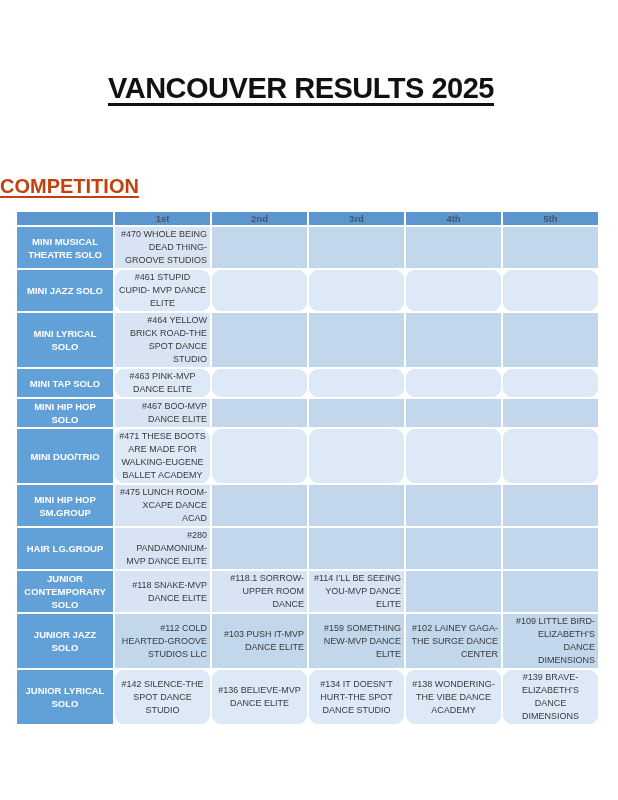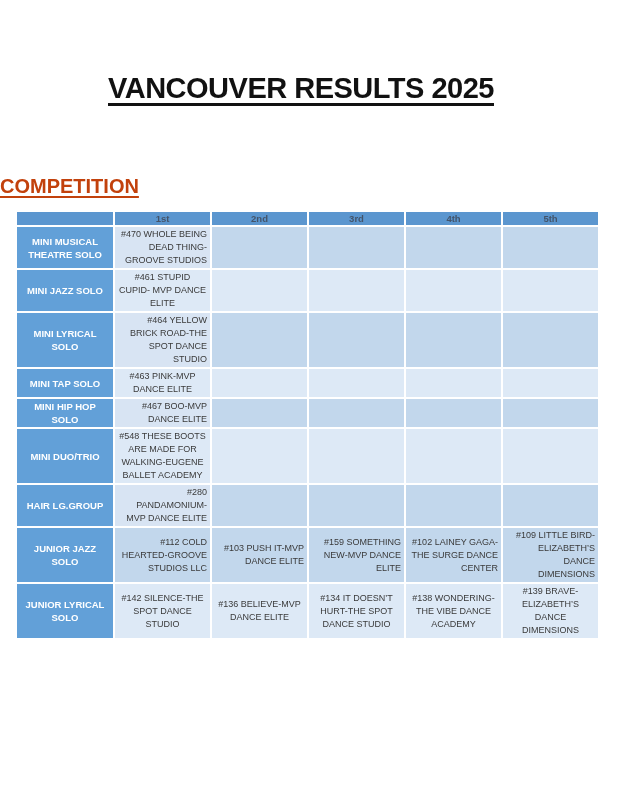--- a/index.html
+++ b/index.html
@@ -65,21 +65,21 @@
     font-size: 9.5px;
     font-weight: bold;
     line-height: 13px;
   }
   td.place {
     font-size: 9px;
     line-height: 13px;
     color: var(--body-text, #3a3a3a);
   }
   tr.row-dark  td.place { background: var(--band-dark, #c2d7ec); }
-  tr.row-light td.place { background: var(--band-light, #dde9f6); }
+  tr.row-light td.place { background: var(--band-light, #dde9f6); border-radius: 13px; }
   tr.row-dark  td.place.filled { background: var(--filled-light, #d8e4f3); text-align: right; }
   tr.row-dark.uniform td.place.filled { background: var(--band-dark, #c2d7ec); }
 </style>
 </head>
 <body>
 
 <h1 class="page-title">VANCOUVER RESULTS 2025</h1>
 
 <h2 class="section-title">COMPETITION</h2>
 
@@ -138,31 +138,47 @@
       <tr class="row-dark">
         <td class="cat">MINI HIP HOP SOLO</td>
         <td class="place filled">#467 BOO-MVP DANCE ELITE</td>
         <td class="place"></td>
         <td class="place"></td>
         <td class="place"></td>
         <td class="place"></td>
       </tr>
       <tr class="row-light">
         <td class="cat">MINI DUO/TRIO</td>
-        <td class="place filled">#548 THESE BOOTS ARE MADE FOR WALKING-EUGENE BALLET ACADEMY</td>
+        <td class="place filled">#471 THESE BOOTS ARE MADE FOR WALKING-EUGENE BALLET ACADEMY</td>
+        <td class="place"></td>
+        <td class="place"></td>
+        <td class="place"></td>
+        <td class="place"></td>
+      </tr>
+      <tr class="row-dark">
+        <td class="cat">MINI HIP HOP SM.GROUP</td>
+        <td class="place filled">#475 LUNCH ROOM- XCAPE DANCE ACAD</td>
         <td class="place"></td>
         <td class="place"></td>
         <td class="place"></td>
         <td class="place"></td>
       </tr>
       <tr class="row-dark">
         <td class="cat">HAIR LG.GROUP</td>
         <td class="place filled">#280 PANDAMONIUM- MVP DANCE ELITE</td>
         <td class="place"></td>
         <td class="place"></td>
+        <td class="place"></td>
+        <td class="place"></td>
+      </tr>
+      <tr class="row-dark">
+        <td class="cat">JUNIOR CONTEMPORARY SOLO</td>
+        <td class="place filled">#118 SNAKE-MVP DANCE ELITE</td>
+        <td class="place filled">#118.1 SORROW- UPPER ROOM DANCE</td>
+        <td class="place filled">#114 I’LL BE SEEING YOU-MVP DANCE ELITE</td>
         <td class="place"></td>
         <td class="place"></td>
       </tr>
       <tr class="row-dark uniform">
         <td class="cat">JUNIOR JAZZ SOLO</td>
         <td class="place filled">#112 COLD HEARTED-GROOVE STUDIOS LLC</td>
         <td class="place filled">#103 PUSH IT-MVP DANCE ELITE</td>
         <td class="place filled">#159 SOMETHING NEW-MVP DANCE ELITE</td>
         <td class="place filled">#102 LAINEY GAGA- THE SURGE DANCE CENTER</td>
         <td class="place filled">#109 LITTLE BIRD- ELIZABETH’S DANCE DIMENSIONS</td>

